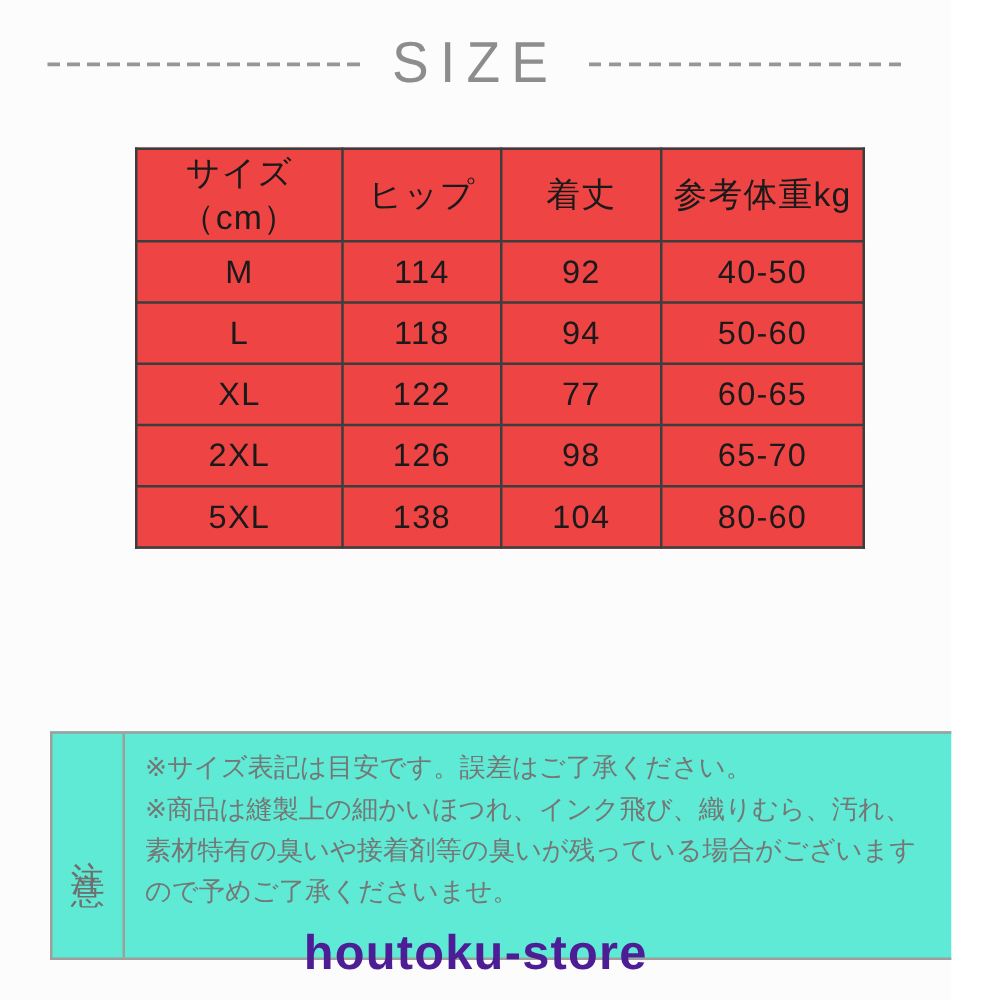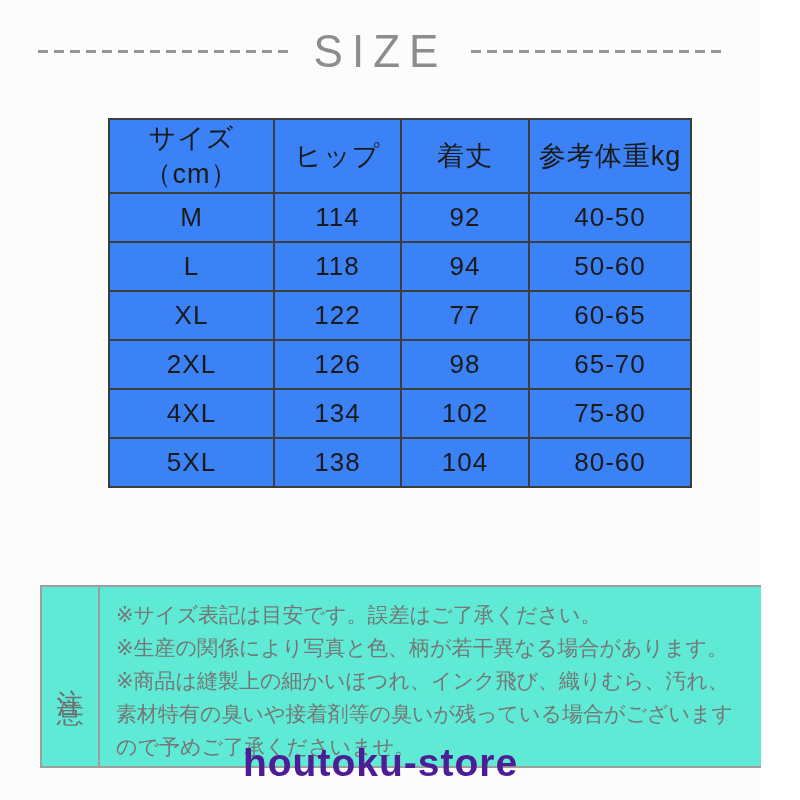--- a/index.html
+++ b/index.html
@@ -39,21 +39,21 @@
     transform: scaleY(1.05);
   }
 
   
   table.size-chart {
     position: absolute;
     left: 108px; top: 118px;
     width: 582px;
     border-collapse: collapse;
     table-layout: fixed;
-    background: #3b82f6;
+    background: #ef4444;
   }
   table.size-chart th,
   table.size-chart td {
     border: 2px solid #3d3d3d;
     text-align: center;
     vertical-align: middle;
     color: #1a1a1a;
     font-weight: 500;
   }
   table.size-chart th {
@@ -156,41 +156,34 @@
         <td>77</td>
         <td>60-65</td>
       </tr>
       <tr>
         <td>2XL</td>
         <td>126</td>
         <td>98</td>
         <td>65-70</td>
       </tr>
       <tr>
-        <td>4XL</td>
-        <td>134</td>
-        <td>102</td>
-        <td>75-80</td>
-      </tr>
-      <tr>
         <td>5XL</td>
         <td>138</td>
         <td>104</td>
         <td>80-60</td>
       </tr>
     </tbody>
   </table>
 
   <div class="caution-box">
     <div class="caution-label-col">
       <span>注意</span>
     </div>
     <div class="caution-text">
       <div>※サイズ表記は目安です。誤差はご了承ください。</div>
-      <div>※生産の関係により写真と色、柄が若干異なる場合があります。</div>
       <div>※商品は縫製上の細かいほつれ、インク飛び、織りむら、汚れ、</div>
       <div>素材特有の臭いや接着剤等の臭いが残っている場合がございます</div>
       <div>ので予めご了承くださいませ。</div>
     </div>
   </div>
 
   <div class="watermark">houtoku-store</div>
 
 </div>
 

